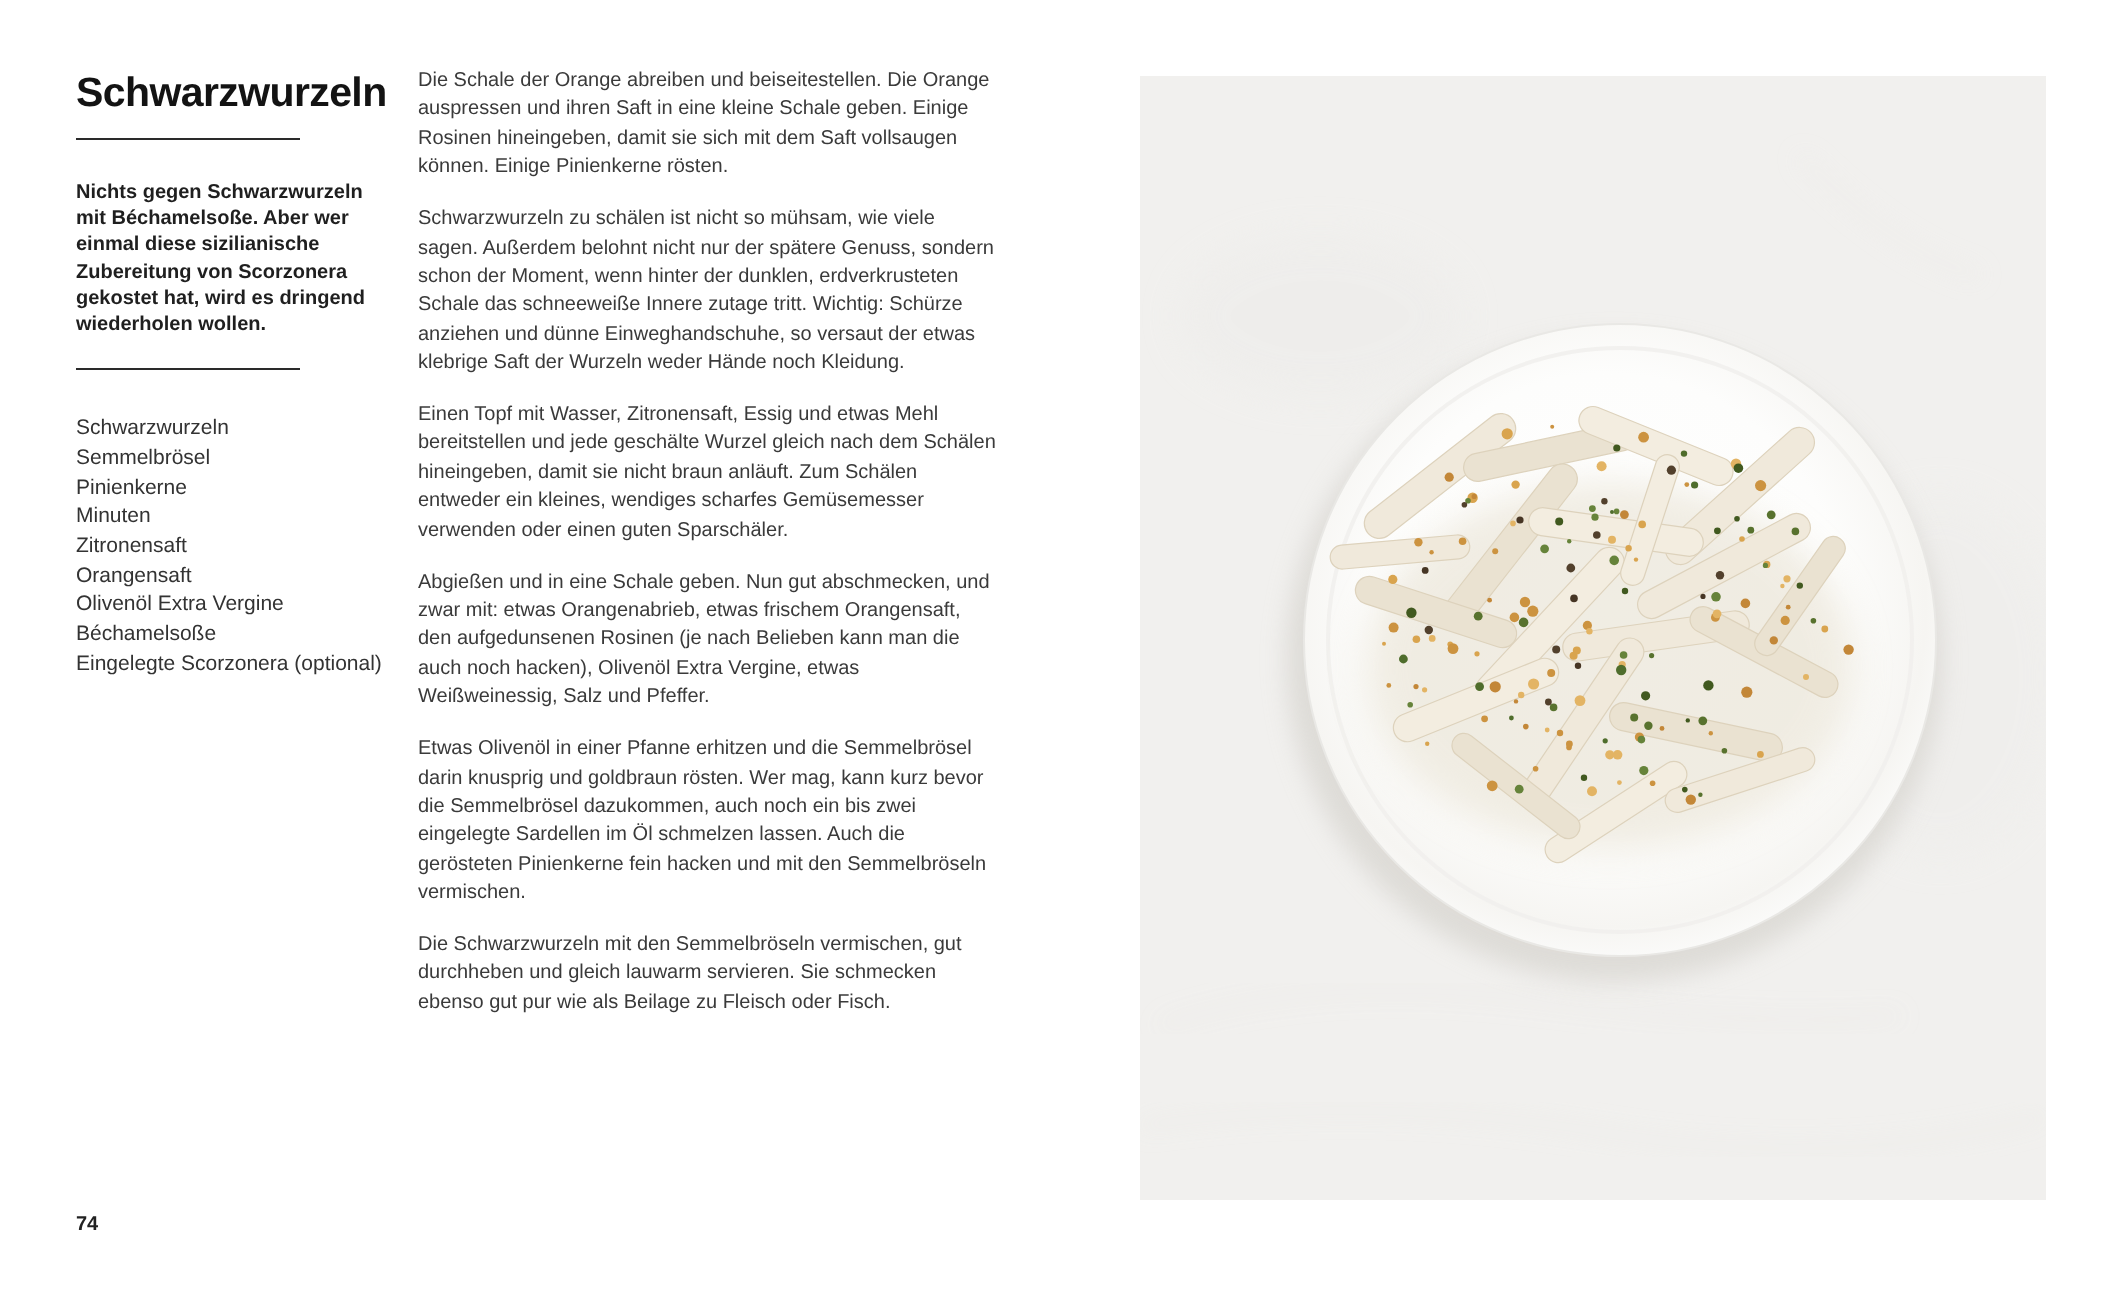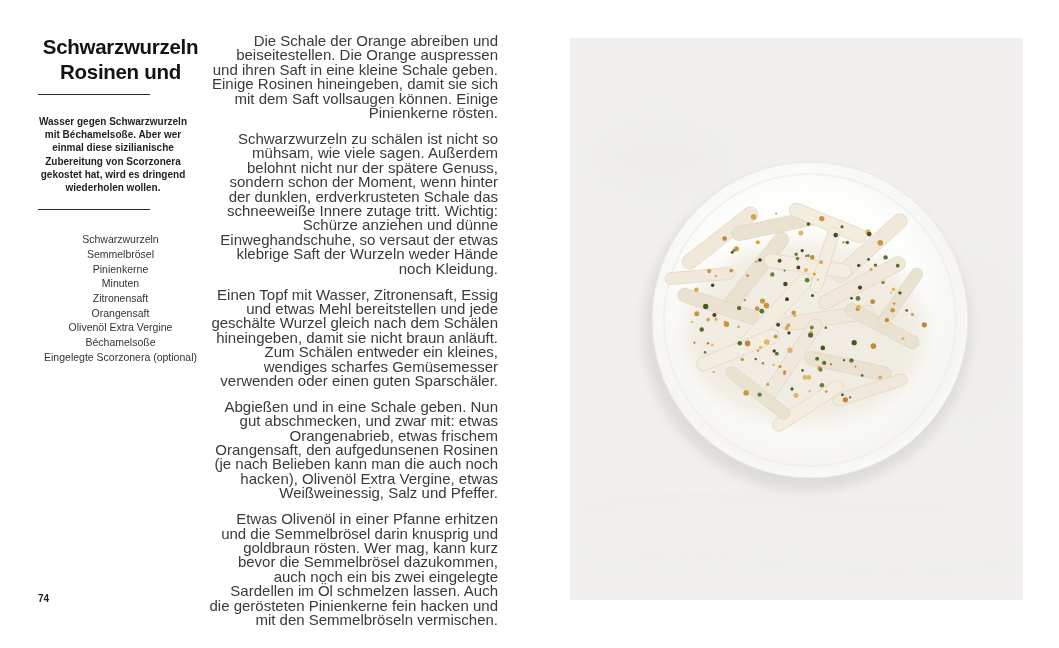--- a/index.html
+++ b/index.html
@@ -1,49 +1,48 @@
 <!DOCTYPE html>
 <html><head>
 <meta charset="utf-8">
 <style>
   html,body{margin:0;padding:0;background:#ffffff;}
   .page{
     position:relative;width:1059px;height:648px;background:#ffffff;overflow:hidden;
     font-family:"Liberation Sans", sans-serif;color:#2e2e2e;
   }
   
-  .left-col{position:absolute;left:38px;top:34px;width:165px;text-align:center;}
+  .left-col{position:absolute;left:38px;top:34px;width:165px;}
   .title{font-size:20.5px;font-weight:bold;line-height:25px;letter-spacing:-0.3px;color:#131313;}
   .title div{white-space:nowrap;}
   .rule{width:112px;height:0;border-top:1.4px solid #2a2a2a;}
   .rule-1{margin:10px 0 20px 0;}
   .rule-2{margin:15px 0 22px 0;}
   .intro{width:150px;font-size:10px;font-weight:bold;line-height:13.2px;color:#1f1f1f;}
   .ingredients{list-style:none;margin:0;padding:0;font-size:10.5px;line-height:14.7px;color:#333;}
   .ingredients li{white-space:nowrap;}
-  .page-number{position:absolute;left:38px;top:593px;font-size:10px;font-weight:bold;color:#222;}
+  .page-number{position:absolute;left:38px;top:607px;font-size:10px;font-weight:bold;color:#222;}
   
   .body-col{position:absolute;left:209px;top:34px;width:289px;}
-  .body-col p{margin:0 0 11.5px 0;font-size:15px;line-height:14.4px;color:#3a3a3a;text-align:right;}
+  .body-col p{margin:0 0 11.5px 0;font-size:10px;line-height:14.4px;color:#3a3a3a;text-align:left;}
   
   .photo{position:absolute;left:570px;top:38px;width:453px;height:562px;}
   .photo svg{display:block;}
 </style>
 </head>
 <body>
 
 <div class="page">
 
   <div class="left-col">
     <h1 class="title" style="margin:0;">
       <div>Schwarzwurzeln</div>
-      <div>Rosinen und</div>
     </h1>
     <div class="rule rule-1"></div>
-    <p class="intro" style="margin:0;">Wasser gegen Schwarzwurzeln mit Béchamelsoße. Aber wer einmal diese sizilianische Zubereitung von Scorzonera gekostet hat, wird es dringend wiederholen wollen.</p>
+    <p class="intro" style="margin:0;">Nichts gegen Schwarzwurzeln mit Béchamelsoße. Aber wer einmal diese sizilianische Zubereitung von Scorzonera gekostet hat, wird es dringend wiederholen wollen.</p>
     <div class="rule rule-2"></div>
     <ul class="ingredients">
       <li>Schwarzwurzeln</li>
       <li>Semmelbrösel</li>
       <li>Pinienkerne</li>
       <li>Minuten</li>
       <li>Zitronensaft</li>
       <li>Orangensaft</li>
       <li>Olivenöl Extra Vergine</li>
       <li>Béchamelsoße</li>
@@ -52,20 +51,21 @@
   </div>
 
   <div class="page-number">74</div>
 
   <div class="body-col">
     <p>Die Schale der Orange abreiben und beiseitestellen. Die Orange auspressen und ihren Saft in eine kleine Schale geben. Einige Rosinen hineingeben, damit sie sich mit dem Saft vollsaugen können. Einige Pinienkerne rösten.</p>
     <p>Schwarzwurzeln zu schälen ist nicht so mühsam, wie viele sagen. Außerdem belohnt nicht nur der spätere Genuss, sondern schon der Moment, wenn hinter der dunklen, erdverkrusteten Schale das schneeweiße Innere zutage tritt. Wichtig: Schürze anziehen und dünne Einweghandschuhe, so versaut der etwas klebrige Saft der Wurzeln weder Hände noch Kleidung.</p>
     <p>Einen Topf mit Wasser, Zitronensaft, Essig und etwas Mehl bereitstellen und jede geschälte Wurzel gleich nach dem Schälen hineingeben, damit sie nicht braun anläuft. Zum Schälen entweder ein kleines, wendiges scharfes Gemüsemesser verwenden oder einen guten Sparschäler.</p>
     <p>Abgießen und in eine Schale geben. Nun gut abschmecken, und zwar mit: etwas Orangenabrieb, etwas frischem Orangensaft, den aufgedunsenen Rosinen (je nach Belieben kann man die auch noch hacken), Olivenöl Extra Vergine, etwas Weißweinessig, Salz und Pfeffer.</p>
     <p>Etwas Olivenöl in einer Pfanne erhitzen und die Semmelbrösel darin knusprig und goldbraun rösten. Wer mag, kann kurz bevor die Semmelbrösel dazukommen, auch noch ein bis zwei eingelegte Sardellen im Öl schmelzen lassen. Auch die gerösteten Pinienkerne fein hacken und mit den Semmelbröseln vermischen.</p>
+    <p>Die Schwarzwurzeln mit den Semmelbröseln vermischen, gut durchheben und gleich lauwarm servieren. Sie schmecken ebenso gut pur wie als Beilage zu Fleisch oder Fisch.</p>
   </div>
 
   <div class="photo">
     <svg width="453" height="562" viewBox="0 0 453 562" role="img" aria-label="Weißer Teller mit Schwarzwurzel-Stücken, goldbraunen Semmelbröseln, gehackten Pinienkernen, Rosinen und Petersilie auf hellem Marmor">
       <defs>
         <filter id="blur6" x="-20%" y="-20%" width="140%" height="140%">
             <feGaussianBlur stdDeviation="6"></feGaussianBlur>
           </filter>
         <filter id="blur8" x="-30%" y="-30%" width="160%" height="160%">
             <feGaussianBlur stdDeviation="9"></feGaussianBlur>

